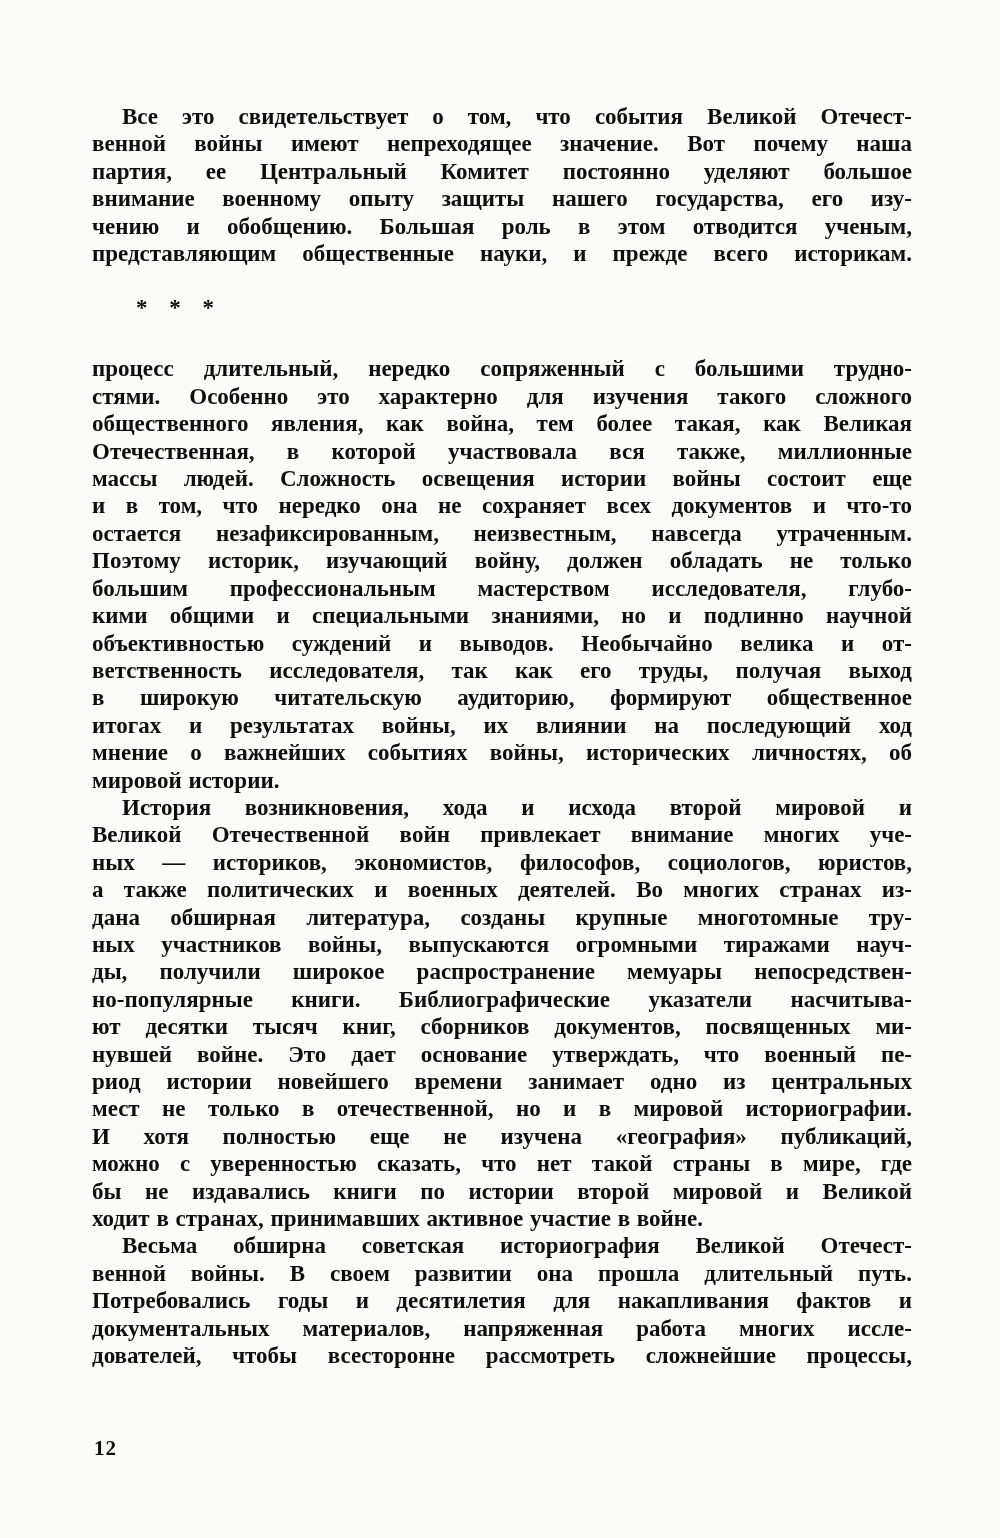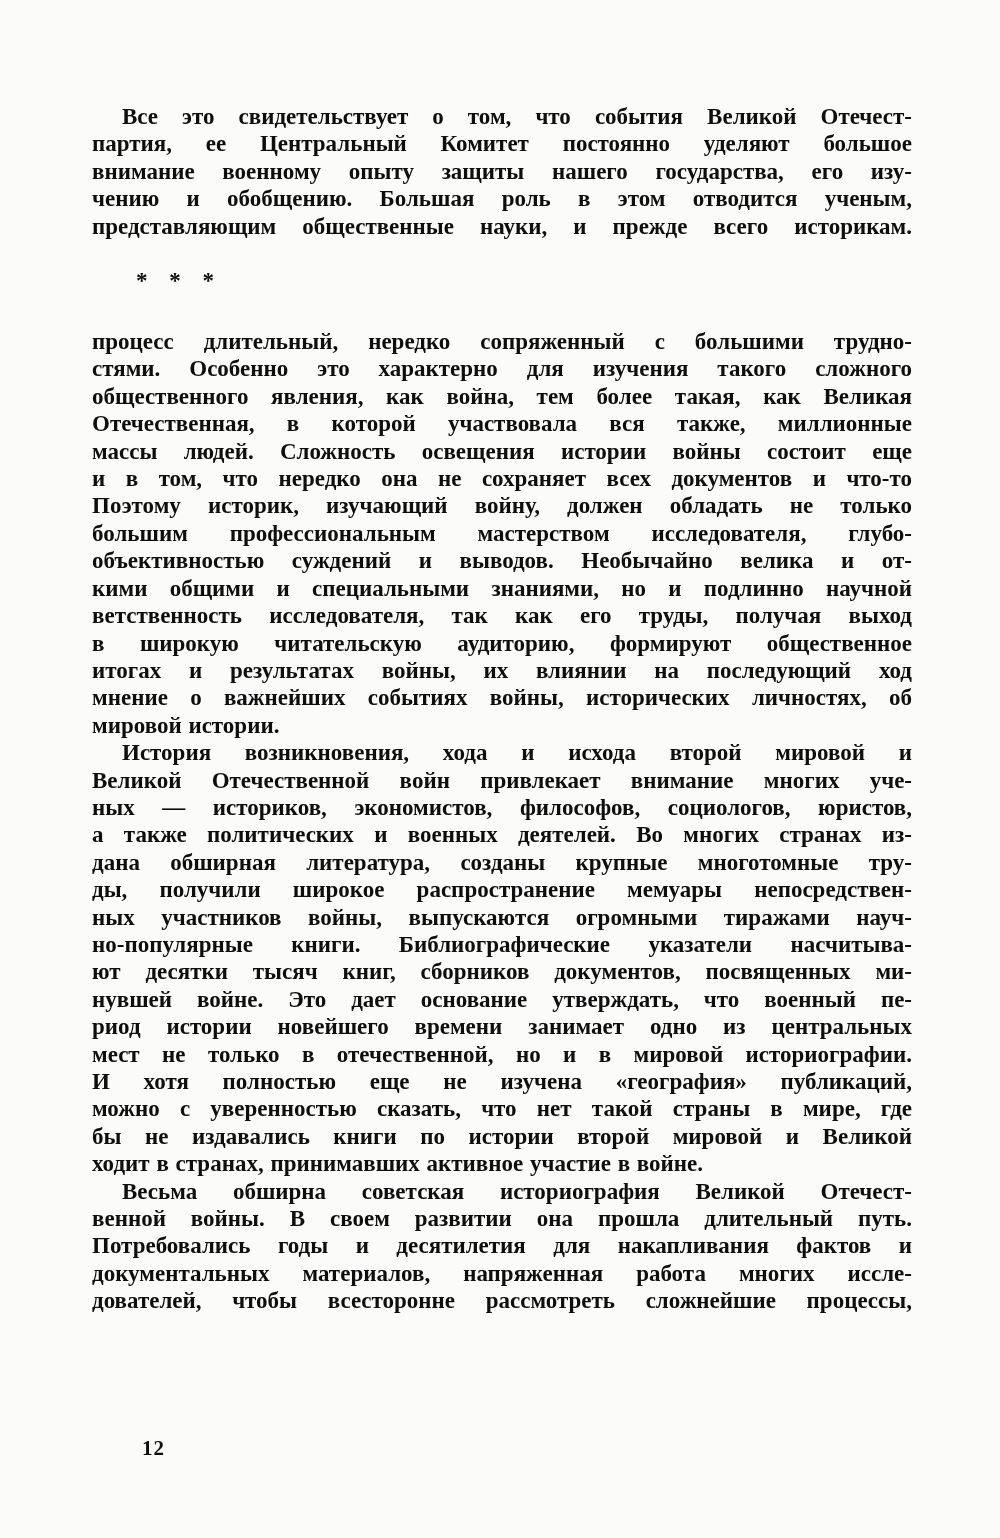--- a/index.html
+++ b/index.html
@@ -36,61 +36,62 @@
     margin: 31px 0 37px 44px;
     word-spacing: 14px;
     letter-spacing: 1px;
   }
   .page-number {
     position: absolute;
     left: 94px;
     top: 1436px;
     font-size: 21px;
     letter-spacing: 1px;
-    margin-left: 48px;
   }
 </style>
 </head>
 <body>
 
 <div class="page">
   <div class="text-block">
     <div class="paragraph">
         <div class="line first">Все это свидетельствует о том, что события Великой Отечест-</div>
+        <div class="line">венной войны имеют непреходящее значение. Вот почему наша</div>
         <div class="line">партия, ее Центральный Комитет постоянно уделяют большое</div>
         <div class="line">внимание военному опыту защиты нашего государства, его изу-</div>
         <div class="line">чению и обобщению. Большая роль в этом отводится ученым,</div>
         <div class="line">представляющим общественные науки, и прежде всего историкам.</div>
       </div>
     <div class="separator">* * *</div>
     <div class="paragraph">
         <div class="line">процесс длительный, нередко сопряженный с большими трудно-</div>
         <div class="line">стями. Особенно это характерно для изучения такого сложного</div>
         <div class="line">общественного явления, как война, тем более такая, как Великая</div>
         <div class="line">Отечественная, в которой участвовала вся также, миллионные</div>
         <div class="line">массы людей. Сложность освещения истории войны состоит еще</div>
         <div class="line">и в том, что нередко она не сохраняет всех документов и что-то</div>
+        <div class="line">остается незафиксированным, неизвестным, навсегда утраченным.</div>
         <div class="line">Поэтому историк, изучающий войну, должен обладать не только</div>
         <div class="line">большим профессиональным мастерством исследователя, глубо-</div>
+        <div class="line">кими общими и специальными знаниями, но и подлинно научной</div>
         <div class="line">объективностью суждений и выводов. Необычайно велика и от-</div>
-        <div class="line">кими общими и специальными знаниями, но и подлинно научной</div>
         <div class="line">ветственность исследователя, так как его труды, получая выход</div>
         <div class="line">в широкую читательскую аудиторию, формируют общественное</div>
         <div class="line">итогах и результатах войны, их влиянии на последующий ход</div>
         <div class="line">мнение о важнейших событиях войны, исторических личностях, об</div>
         <div class="line last-left">мировой истории.</div>
       </div>
     <div class="paragraph">
         <div class="line first">История возникновения, хода и исхода второй мировой и</div>
         <div class="line">Великой Отечественной войн привлекает внимание многих уче-</div>
         <div class="line">ных — историков, экономистов, философов, социологов, юристов,</div>
         <div class="line">а также политических и военных деятелей. Во многих странах из-</div>
         <div class="line">дана обширная литература, созданы крупные многотомные тру-</div>
+        <div class="line">ных участников войны, выпускаются огромными тиражами науч-</div>
         <div class="line">ды, получили широкое распространение мемуары непосредствен-</div>
-        <div class="line">ных участников войны, выпускаются огромными тиражами науч-</div>
         <div class="line">но-популярные книги. Библиографические указатели насчитыва-</div>
         <div class="line">ют десятки тысяч книг, сборников документов, посвященных ми-</div>
         <div class="line">нувшей войне. Это дает основание утверждать, что военный пе-</div>
         <div class="line">риод истории новейшего времени занимает одно из центральных</div>
         <div class="line">мест не только в отечественной, но и в мировой историографии.</div>
         <div class="line">И хотя полностью еще не изучена «география» публикаций,</div>
         <div class="line">можно с уверенностью сказать, что нет такой страны в мире, где</div>
         <div class="line">бы не издавались книги по истории второй мировой и Великой</div>
         <div class="line last-left">ходит в странах, принимавших активное участие в войне.</div>
       </div>

